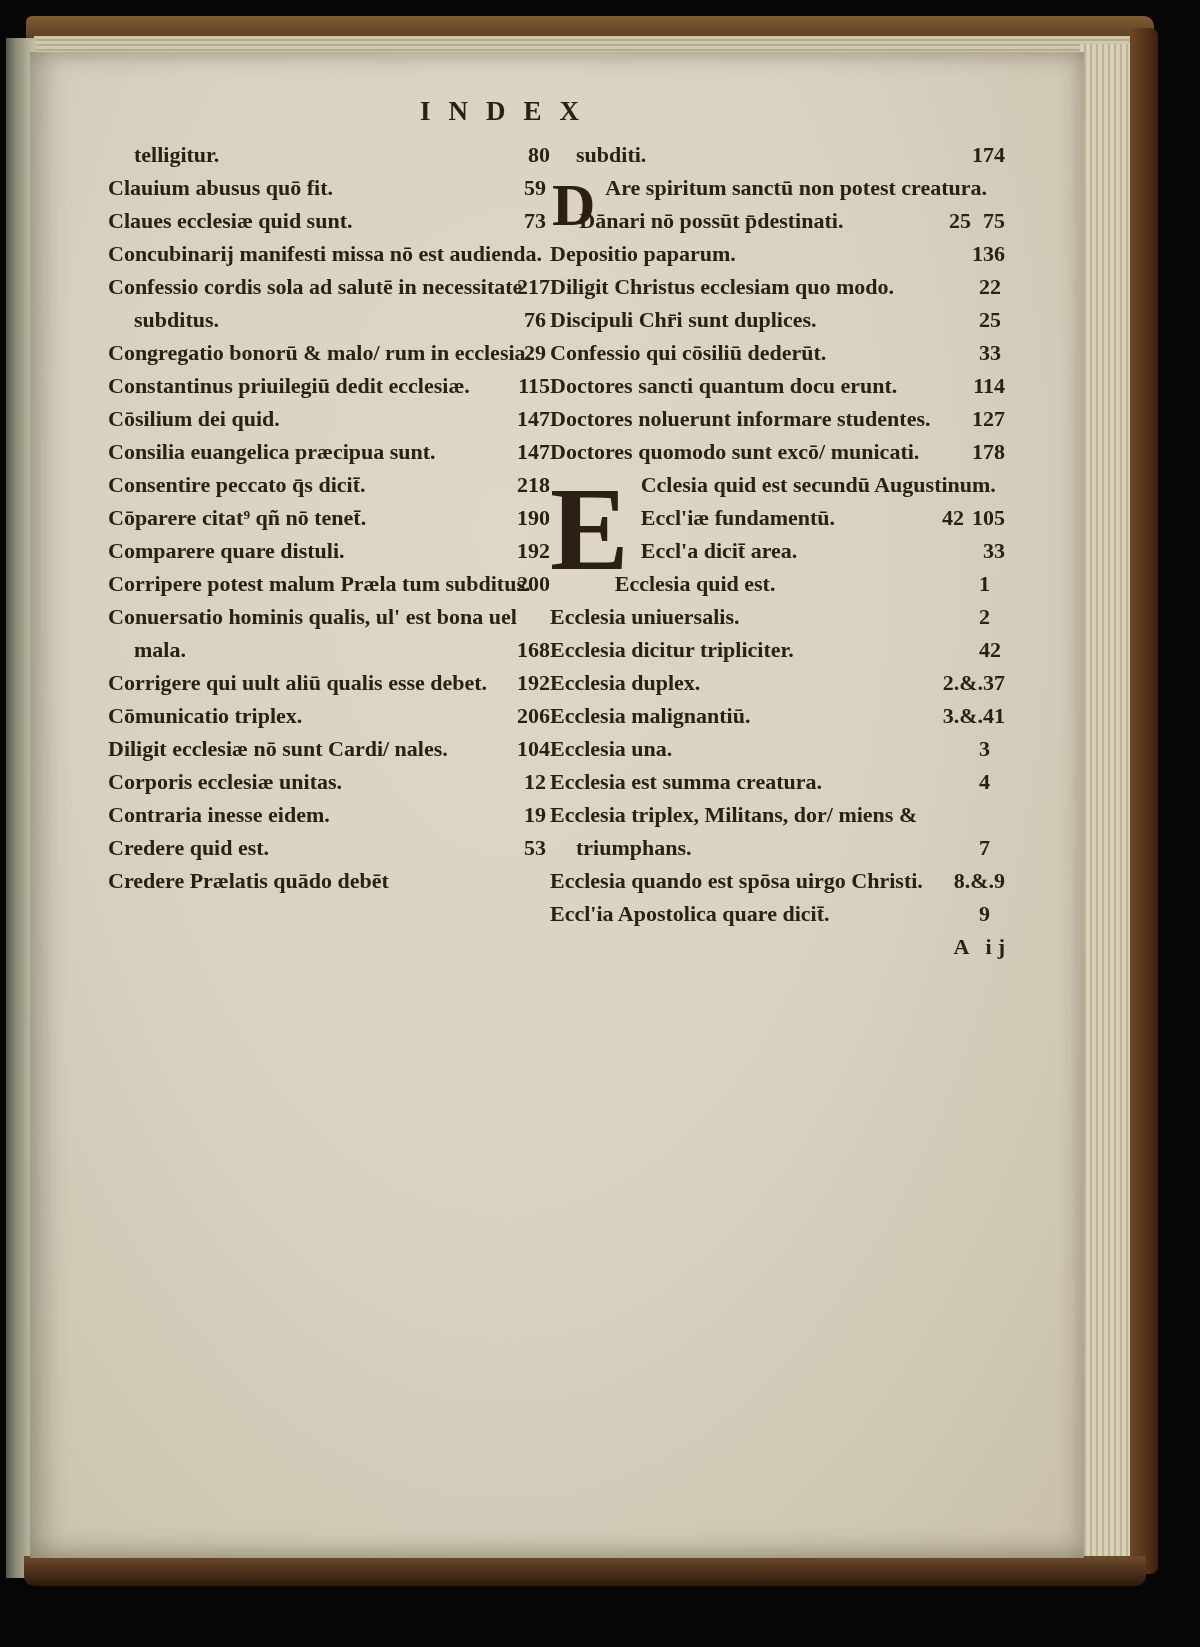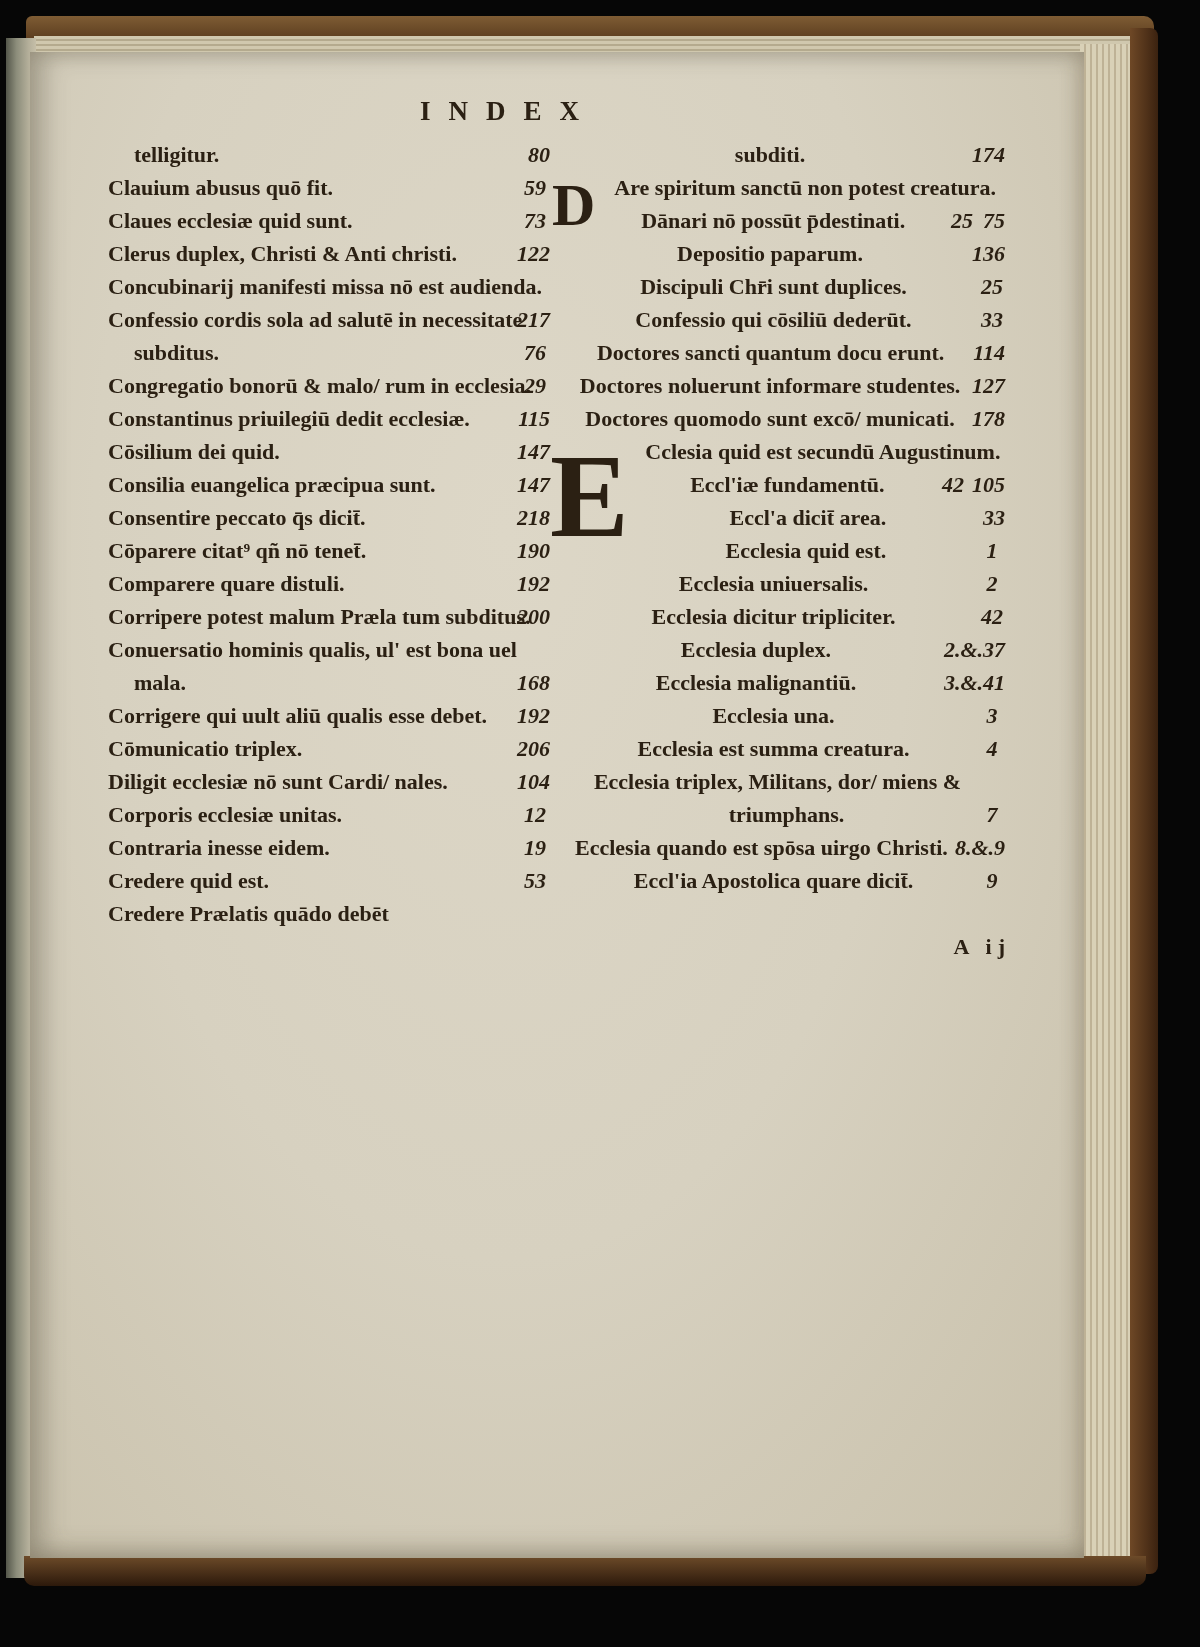--- a/index.html
+++ b/index.html
@@ -50,24 +50,24 @@
   .content {
     position:absolute; left:78px; top:44px; width:903px;
     color:#2b2013; font-weight:bold; font-size:22px; line-height:33px;
   }
   .header {
     text-align:center; font-size:27px; line-height:30px;
     letter-spacing:18px; padding-left:18px; margin-right:120px; margin-bottom:12px;
   }
   .cols { display:flex; }
   .col-left  { width:442px; }
-  .col-right { width:455px;text-align:center; }
+  .col-right { width:455px; }
 
   .entry { padding-left:26px; text-indent:-26px; }
-  .entry .entry-num { float:right; margin-left:8px;font-style:italic; }
+  .entry .entry-num { float:right; margin-left:8px; }
   .entry.cont { text-indent:0; }
   .entry.has-dropcap, .entry.beside { padding-left:0; text-indent:0; }
 
   .dropcap {
     float:left; font-size:60px; line-height:60px;
     padding:4px 10px 0 2px;
   }
   .dropcap.large {
     font-size:118px; line-height:108px;
     padding:8px 12px 0 0;
@@ -89,21 +89,20 @@
   <div class="bottom-edge"></div>
 
   <div class="page">
     <div class="content">
       <div class="header">INDEX</div>
       <div class="cols">
         <div class="col-left">
             <div class="entry cont"><span class="entry-text">telligitur.</span> <span class="entry-num">80</span></div>
             <div class="entry"><span class="entry-text">Clauium abusus quō fit.</span> <span class="entry-num">59</span></div>
             <div class="entry"><span class="entry-text">Claues ecclesiæ quid sunt.</span> <span class="entry-num">73</span></div>
-            <div class="entry"><span class="entry-text">Clerus duplex, Christi &amp; Anti christi.</span> <span class="entry-num">122</span></div>
             <div class="entry"><span class="entry-text">Concubinarij manifesti missa nō est audienda.</span> <span class="entry-num">217</span></div>
             <div class="entry"><span class="entry-text">Confessio cordis sola ad salutē in necessitate subditus.</span> <span class="entry-num">76</span></div>
             <div class="entry"><span class="entry-text">Congregatio bonorū &amp; malo/ rum in ecclesia.</span> <span class="entry-num">29</span></div>
             <div class="entry"><span class="entry-text">Constantinus priuilegiū dedit ecclesiæ.</span> <span class="entry-num">115</span></div>
             <div class="entry"><span class="entry-text">Cōsilium dei quid.</span> <span class="entry-num">147</span></div>
             <div class="entry"><span class="entry-text">Consilia euangelica præcipua sunt.</span> <span class="entry-num">147</span></div>
             <div class="entry"><span class="entry-text">Consentire peccato q̄s dicit̄.</span> <span class="entry-num">218</span></div>
             <div class="entry"><span class="entry-text">Cōparere citat⁹ qñ nō tenet̄.</span> <span class="entry-num">190</span></div>
             <div class="entry"><span class="entry-text">Comparere quare distuli.</span> <span class="entry-num">192</span></div>
             <div class="entry"><span class="entry-text">Corripere potest malum Præla tum subditus.</span> <span class="entry-num">200</span></div>
@@ -114,20 +113,21 @@
             <div class="entry"><span class="entry-text">Corporis ecclesiæ unitas.</span> <span class="entry-num">12</span></div>
             <div class="entry"><span class="entry-text">Contraria inesse eidem.</span> <span class="entry-num">19</span></div>
             <div class="entry"><span class="entry-text">Credere quid est.</span> <span class="entry-num">53</span></div>
             <div class="entry"><span class="entry-text">Credere Prælatis quādo debēt</span></div>
           </div>
         <div class="col-right">
             <div class="entry cont"><span class="entry-text">subditi.</span> <span class="entry-num">174</span></div>
             <div class="entry has-dropcap"><span class="dropcap">D</span><span class="entry-text">Are spiritum sanctū non potest creatura.</span> <span class="entry-num">75</span></div>
             <div class="entry"><span class="entry-text">Dānari nō possūt p̄destinati.</span> <span class="entry-num">25</span></div>
             <div class="entry"><span class="entry-text">Depositio paparum.</span> <span class="entry-num">136</span></div>
+            <div class="entry"><span class="entry-text">Diligit Christus ecclesiam quo modo.</span> <span class="entry-num">22</span></div>
             <div class="entry"><span class="entry-text">Discipuli Chr̄i sunt duplices.</span> <span class="entry-num">25</span></div>
             <div class="entry"><span class="entry-text">Confessio qui cōsiliū dederūt.</span> <span class="entry-num">33</span></div>
             <div class="entry"><span class="entry-text">Doctores sancti quantum docu erunt.</span> <span class="entry-num">114</span></div>
             <div class="entry"><span class="entry-text">Doctores noluerunt informare studentes.</span> <span class="entry-num">127</span></div>
             <div class="entry"><span class="entry-text">Doctores quomodo sunt excō/ municati.</span> <span class="entry-num">178</span></div>
             <div class="entry has-dropcap"><span class="dropcap large">E</span><span class="entry-text">Cclesia quid est secundū Augustinum.</span> <span class="entry-num">105</span></div>
             <div class="entry beside"><span class="entry-text">Eccl'iæ fundamentū.</span> <span class="entry-num">42</span></div>
             <div class="entry beside"><span class="entry-text">Eccl'a dicit̄ area.</span> <span class="entry-num">33</span></div>
             <div class="entry"><span class="entry-text">Ecclesia quid est.</span> <span class="entry-num">1</span></div>
             <div class="entry"><span class="entry-text">Ecclesia uniuersalis.</span> <span class="entry-num">2</span></div>

